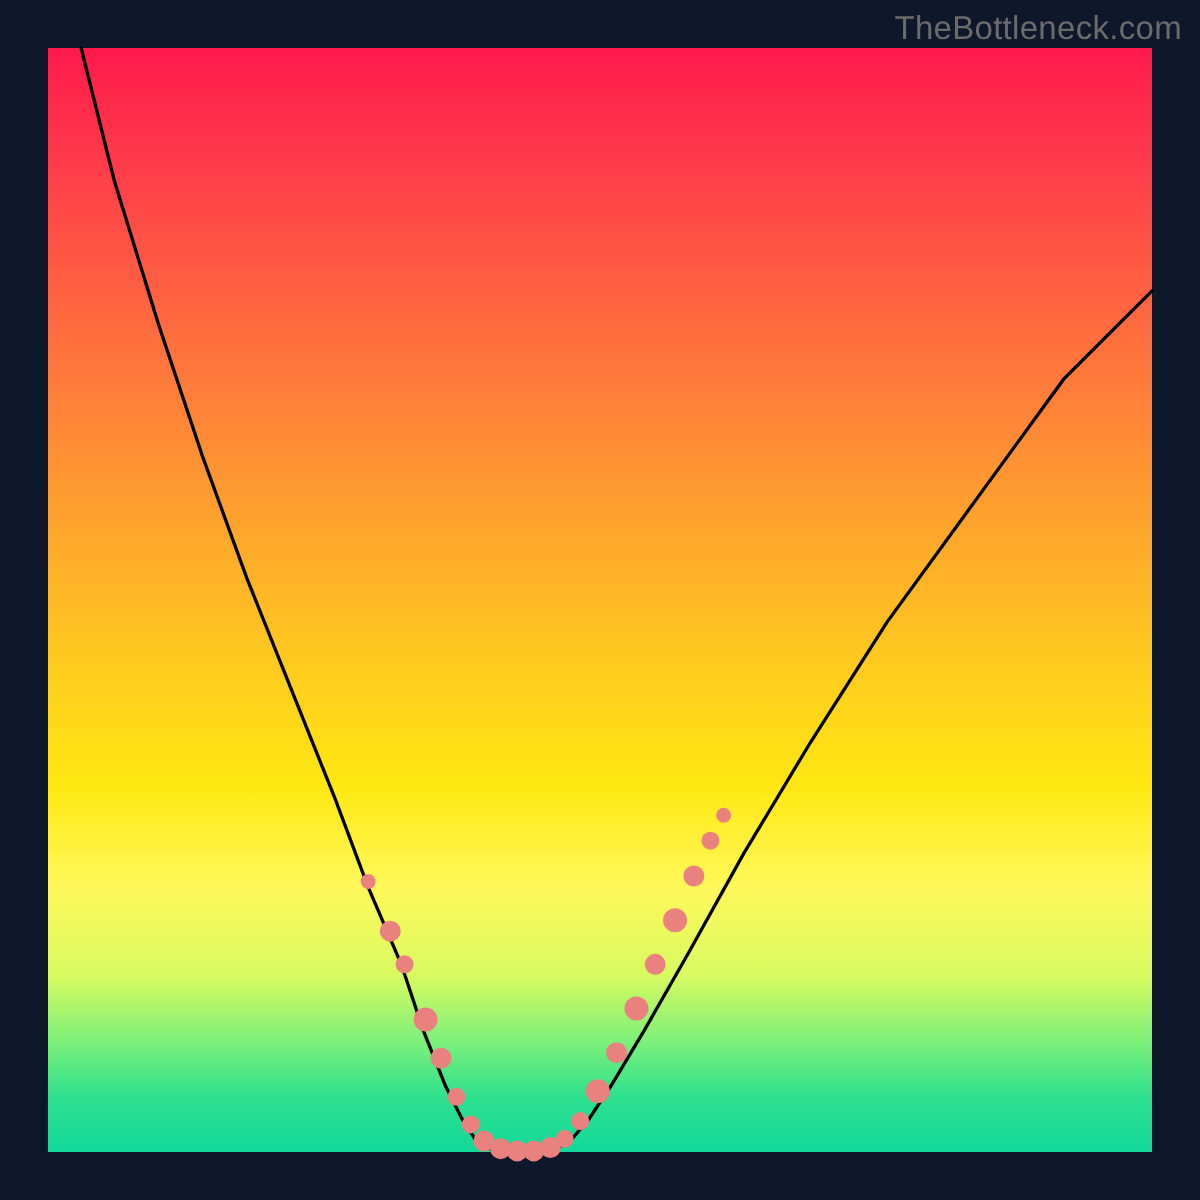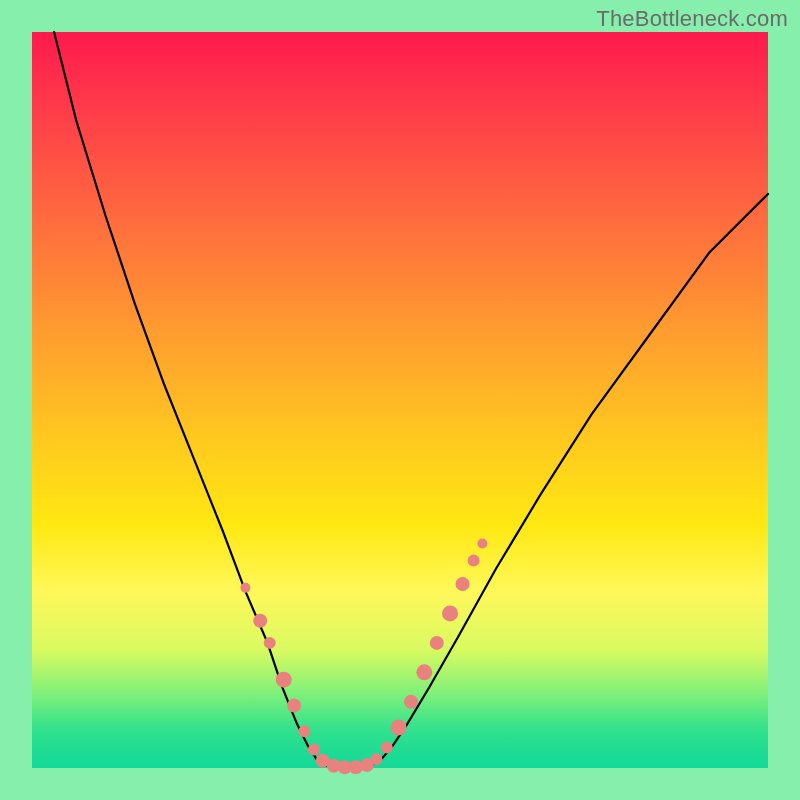--- a/index.html
+++ b/index.html
@@ -9,21 +9,21 @@
     height: 800px;
     background: #000;
     overflow: hidden;
   }
   .frame {
     position: absolute;
     left: 0;
     top: 0;
     width: 800px;
     height: 800px;
-    background: #86efac;
+    background: #0f172a;
   }
   .plot-area {
     position: absolute;
     left: 32px;
     top: 32px;
     width: 736px;
     height: 736px;
     
     background: linear-gradient(to bottom,
       #ff1a4d 0%,

